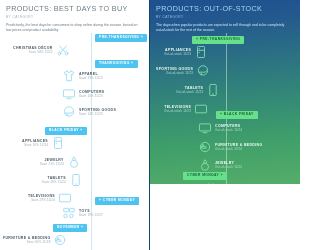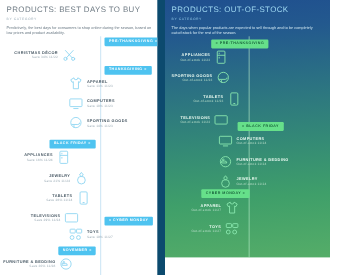--- a/index.html
+++ b/index.html
@@ -9,21 +9,21 @@
     overflow: hidden;
   }
   .page { width: 300px; height: 250px; display: flex; position: relative; }
 
   
   .panel-left {
     width: 150px; height: 250px;
     background: #ffffff;
     position: relative;
     overflow: hidden;
-    border-right: 7px solid #0c4a6e;
+    border-right: 1px solid #0c4a6e;
   }
   .panel-left .hdr { padding: 5px 6px 0 6px; }
   .panel-left .hdr h1 {
     font-size: 7.2px; font-weight: 400; letter-spacing: .35px;
     color: #6f7b84; line-height: 1.1;
   }
   .panel-left .hdr .sub {
     font-size: 3.1px; letter-spacing: .5px; color: #9fb0bb;
     margin-top: 2.2px; text-transform: uppercase;
   }
@@ -32,21 +32,21 @@
     margin-top: 3.5px; width: 132px;
   }
 
   
   .spine-l {
     position: absolute; left: 91px; top: 33px; bottom: 0;
     width: 1.2px; background: #cfe7f5;
   }
   
   .panel-right {
-    width: 150px; height: 234px; position: relative; overflow: hidden;
+    width: 150px; height: 184px; position: relative; overflow: hidden;
     background: linear-gradient(175deg,#1f4f8f 0%, #23598e 14%, #2b7183 34%, #348a76 56%, #3f9f6a 76%, #55ad68 100%);
   }
   .panel-right .hdr { padding: 5px 6px 0 6px; }
   .panel-right .hdr h1 {
     font-size: 7.2px; font-weight: 400; letter-spacing: .35px;
     color: #9fd8f2; line-height: 1.1;
   }
   .panel-right .hdr .sub {
     font-size: 3.1px; letter-spacing: .5px; color: #8fc4e4;
     margin-top: 2.2px; text-transform: uppercase;

